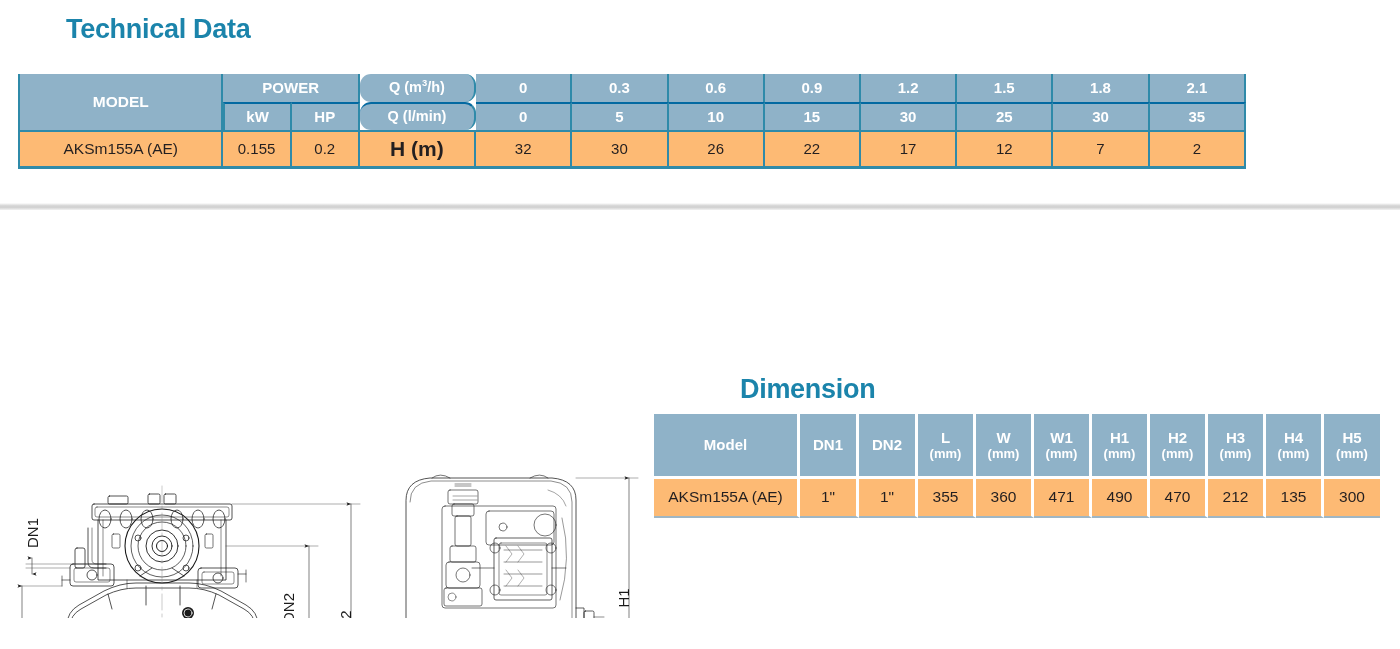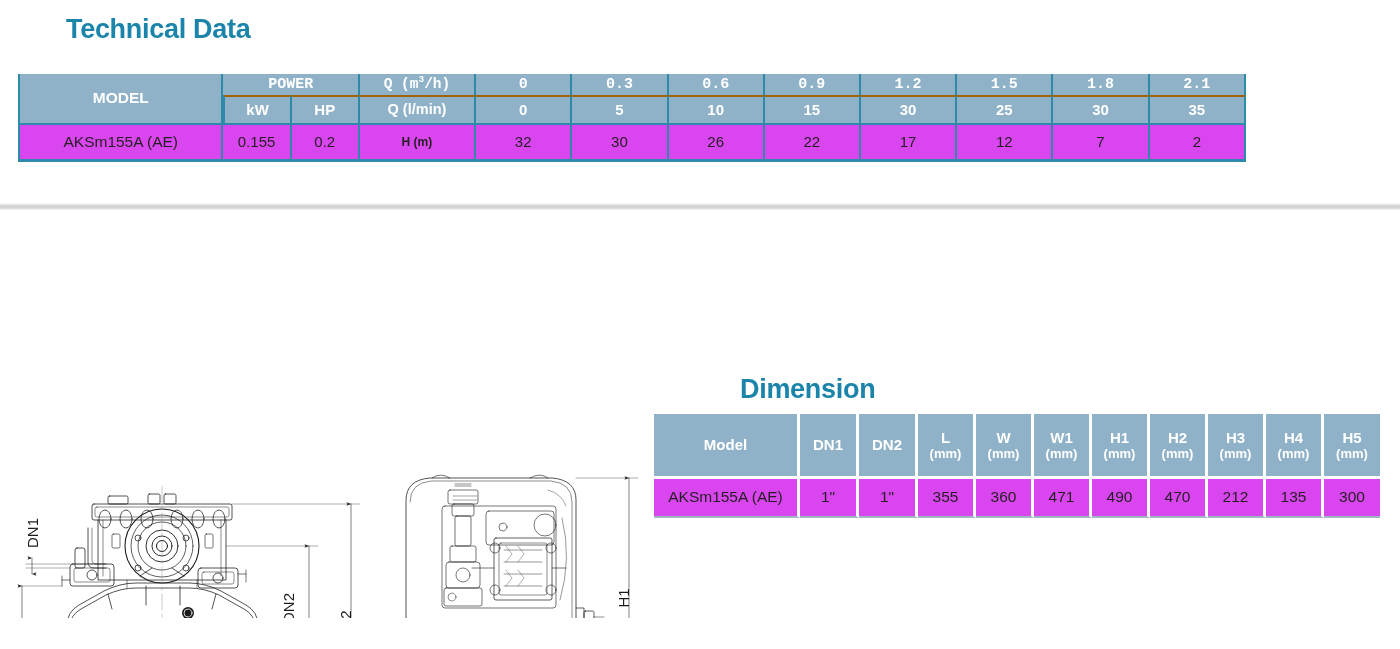--- a/index.html
+++ b/index.html
@@ -44,55 +44,55 @@
     vertical-align: middle;
     font-size: 15px;
     line-height: 1.05;
   }
   .hd {
     background: #8fb2c8;
     color: #ffffff;
     font-weight: bold;
   }
   .body-cell {
-    background: #d946ef;
+    background: #fdba74;
     color: #231f20;
     font-weight: normal;
   }
 
   
   #technical-data-table {
     left: 18px;
     top: 74px;
     width: 1228px;
   }
   #technical-data-table th,
   #technical-data-table td {
     border-right: 2px solid #2f8aa9;
   }
   #technical-data-table th:first-child,
   #technical-data-table td:first-child {
     border-left: 2px solid #2f8aa9;
   }
   #technical-data-table tr.hdr-row-2 th {
-    border-top: 2px solid #a16207;
+    border-top: 2px solid #0369a1;
   }
   #technical-data-table tr.data-row td {
     border-top: 2px solid #2f8aa9;
     border-bottom: 3px solid #2f8aa9;
   }
   #technical-data-table th.model-span {
     border-bottom: none;
   }
-  #technical-data-table .h-cell-1 { height: 21px; font-family: Liberation Mono, monospace; }
+  #technical-data-table .h-cell-1 { height: 28px; }
   #technical-data-table .h-cell-2 { height: 26px; }
   #technical-data-table .h-cell-3 { height: 34px; }
   #technical-data-table .model-cell { font-size: 15.5px; }
-  #technical-data-table .hq-cell { font-size: 14.5px; }
-  #technical-data-table .bold-cell { font-weight: bold; font-size: 12px; }
+  #technical-data-table .hq-cell { font-size: 14.5px; border-radius: 11px; }
+  #technical-data-table .bold-cell { font-weight: bold; font-size: 21px; }
   sup { font-size: 0.65em; vertical-align: super; line-height: 0; }
 
   
   #dimension-table {
     left: 654px;
     top: 414px;
     width: 726px;
   }
   #dimension-table th,
   #dimension-table td {

